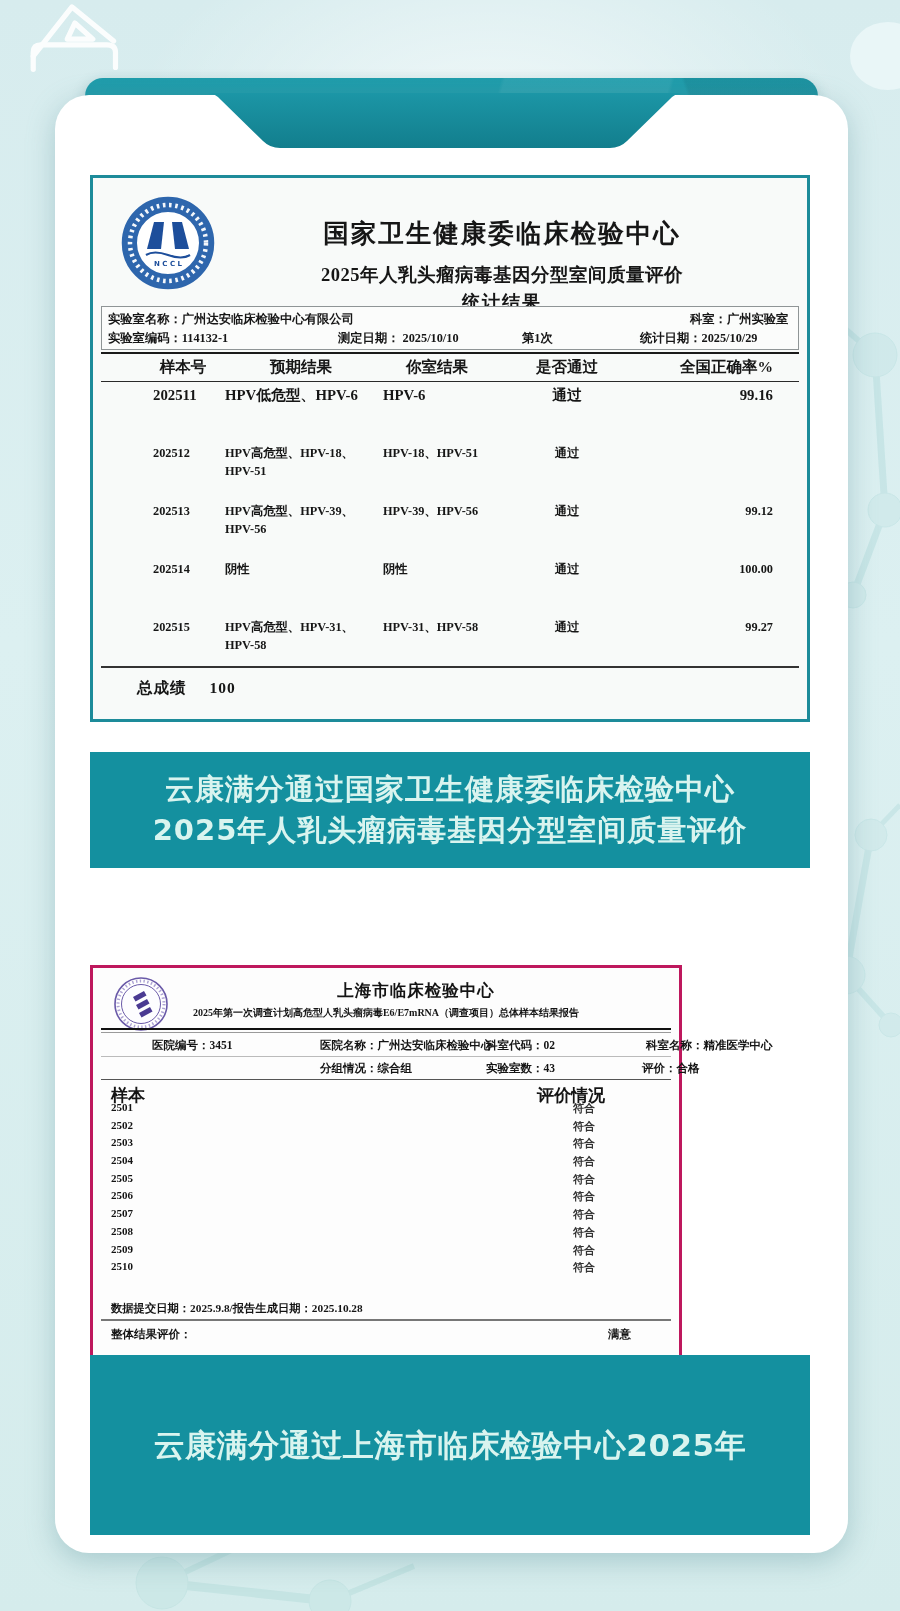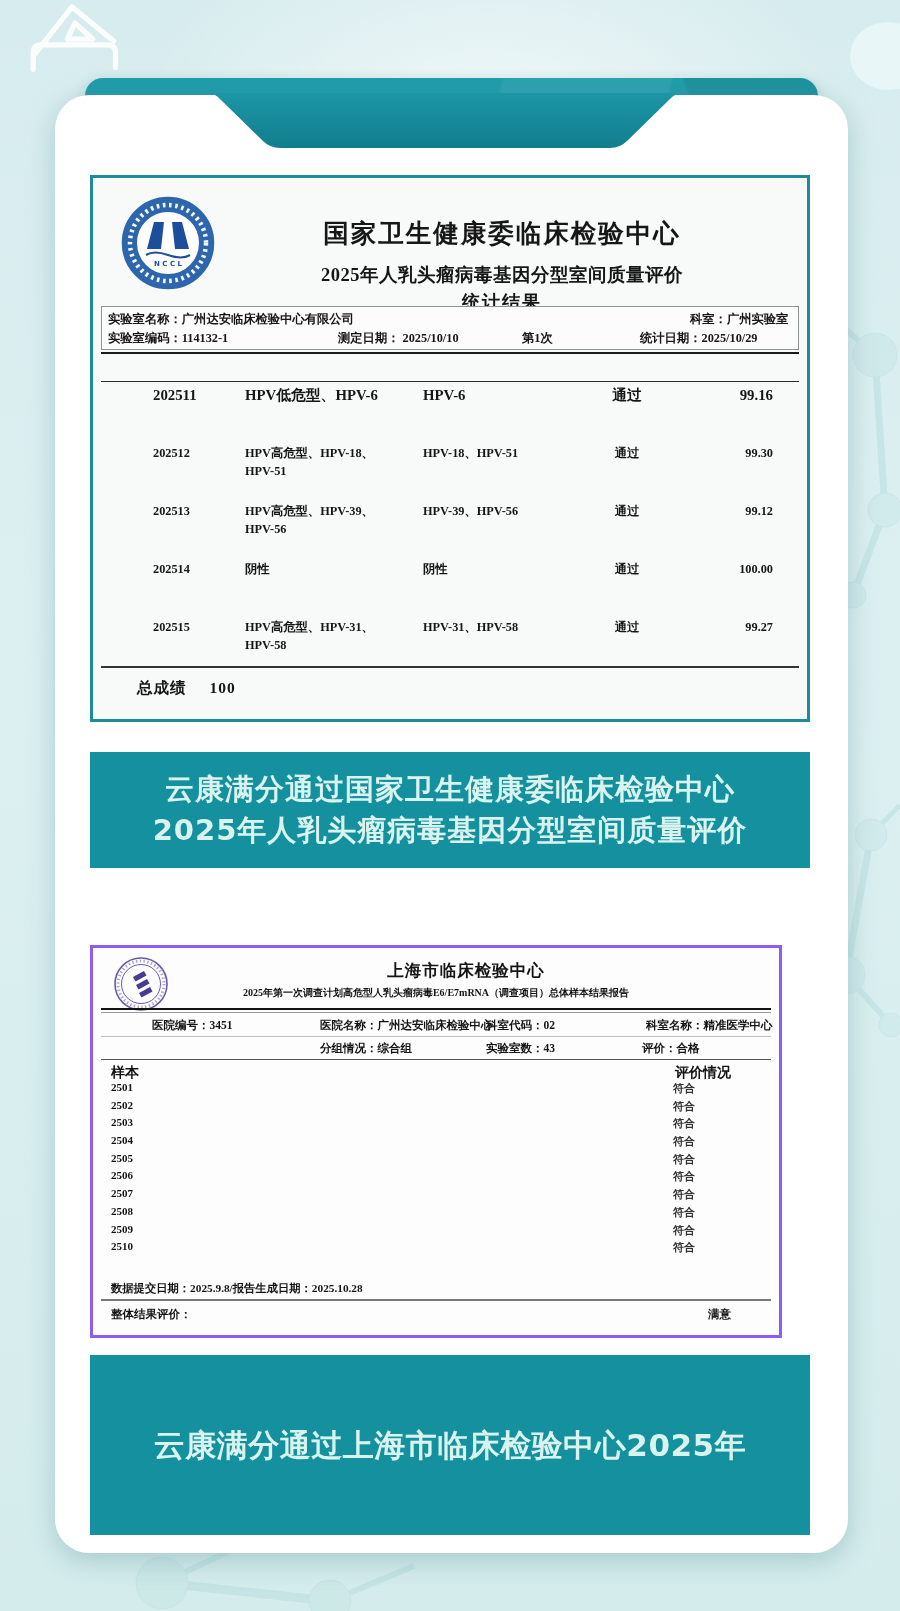--- a/index.html
+++ b/index.html
@@ -43,54 +43,54 @@
   .ci-labcode{left:6px;top:23px;} .ci-testdate{left:236px;top:23px;text-align:right;}
   .ci-round{left:420px;top:23px;} .ci-statdate{left:538px;top:23px;}
   .c1-heavyline{position:absolute;left:8px;right:8px;top:174px;border-top:2px solid #1a1a1a;}
   .c1-grid{display:grid;grid-template-columns:84px 152px 120px 140px 1fr;
     padding:0 26px 0 40px;}
   .c1-header{position:absolute;left:8px;right:8px;top:179px;font-size:15.5px;font-weight:700;}
   .c1-header .h1{text-align:center;} .c1-header .h2,.c1-header .h3,.c1-header .h4{text-align:center;}
   .c1-header .h5{text-align:right;}
   .c1-subline{position:absolute;left:8px;right:8px;top:203px;border-top:1.5px solid #2a2a2a;}
   .c1-rows{position:absolute;left:8px;right:8px;top:208px;}
-  .c1-row{height:58px;font-size:12.3px;font-weight:600;line-height:18px;gap:20px;}
+  .c1-row{height:58px;font-size:12.3px;font-weight:600;line-height:18px;}
   .c1-row:first-child{font-size:14.8px;font-weight:700;}
   .c1-row .id{padding-left:12px;}
   .c1-row .res{padding-left:6px;}
   .c1-row .pass{text-align:center;}
   .c1-row .rate{text-align:right;}
   .c1-bottomline{position:absolute;left:8px;right:8px;top:488px;border-top:2px solid #333;}
   .c1-total{position:absolute;left:44px;top:500px;font-size:15.5px;font-weight:700;letter-spacing:1px;}
   .c1-total .val{margin-left:18px;}
 
   
   .band{position:absolute;left:35px;width:720px;background:#14909f;
     display:flex;flex-direction:column;justify-content:center;align-items:center;
     font-family:"DejaVu Sans","Liberation Sans",sans-serif;font-weight:700;color:#d9f4ef;}
   .band1{top:657px;height:116px;font-size:29px;line-height:41px;letter-spacing:1px;}
   .band2{top:1260px;height:180px;font-size:31px;line-height:45px;letter-spacing:.5px;}
 
   
-  .cert2{position:absolute;left:35px;top:850px;width:692px;height:393px;box-sizing:border-box;
-    background:#fdfdfd;border:3px solid #8b5cf6;color:#141414;}
+  .cert2{position:absolute;left:35px;top:870px;width:592px;height:393px;box-sizing:border-box;
+    background:#fdfdfd;border:3px solid #be185d;color:#141414;}
   .c2-seal{position:absolute;left:20px;top:8px;}
   .c2-title{position:absolute;left:100px;right:40px;top:12px;text-align:center;
     font-size:16.5px;font-weight:700;letter-spacing:1px;}
   .c2-rtitle{position:absolute;left:26px;right:26px;top:38px;text-align:center;
     font-size:10px;font-weight:700;}
   .c2-dline-a{position:absolute;left:8px;right:8px;top:60px;border-top:2px solid #111;}
   .c2-dline-b{position:absolute;left:8px;right:8px;top:64px;border-top:1px solid #9a9a9a;}
   .c2-info span{position:absolute;font-size:11.5px;font-weight:700;white-space:nowrap;padding-left:41px;}
   .i1a{left:18px;top:70px;} .i1b{left:186px;top:70px;} .i1c{left:352px;top:70px;} .i1d{left:512px;top:70px;}
   .c2-midline{position:absolute;left:8px;right:8px;top:88px;border-top:1px solid #bbb;}
   .i2a{left:186px;top:93px;} .i2b{left:352px;top:93px;} .i2c{left:508px;top:93px;}
   .c2-subline{position:absolute;left:8px;right:8px;top:111px;border-top:1.5px solid #555;}
   .c2-header{position:absolute;left:0;right:0;top:116px;display:flex;justify-content:space-between;
-    padding:0 48px 0 18px;font-size:14px;font-weight:700;}
+    padding:0 74px 0 18px;font-size:17px;font-weight:700;}
   .c2-rows{position:absolute;left:0;right:0;top:133px;}
   .c2-row{height:17.7px;display:flex;justify-content:space-between;
     padding:0 76px 0 18px;font-size:11px;font-weight:700;}
   .c2-row .res{padding-right:8px;color:#333;}
   .c2-dates{position:absolute;left:18px;top:333px;font-size:11.3px;font-weight:700;}
   .c2-thickline{position:absolute;left:8px;right:8px;top:351px;border-top:2px solid #777;}
   .c2-overall{position:absolute;left:0;right:0;top:359px;display:flex;justify-content:space-between;
     padding:0 48px 0 18px;font-size:11.5px;font-weight:700;}
 </style>
 </head>
@@ -175,37 +175,43 @@
       <div class="c1-infobox">
         <span class="ci-labname">实验室名称：广州达安临床检验中心有限公司</span>
         <span class="ci-dept">科室：广州实验室</span>
         <span class="ci-labcode">实验室编码：114132-1</span>
         <span class="ci-testdate">测定日期： 2025/10/10</span>
         <span class="ci-round">第1次</span>
         <span class="ci-statdate">统计日期：2025/10/29</span>
       </div>
 
       <div class="c1-heavyline"></div>
+      <div class="c1-header c1-grid">
+        <span class="h1">样本号</span>
+        <span class="h2">预期结果</span>
+        <span class="h3">你室结果</span>
+        <span class="h4">是否通过</span>
+        <span class="h5">全国正确率%</span>
+      </div>
       <div class="c1-subline"></div>
 
       <div class="c1-rows">
   <div class="c1-row c1-grid">
     <span class="cell id">202511</span>
     <span class="cell exp">HPV低危型、HPV-6</span>
     <span class="cell res">HPV-6</span>
     <span class="cell pass">通过</span>
     <span class="cell rate">99.16</span>
   </div>
 
   <div class="c1-row c1-grid">
     <span class="cell id">202512</span>
     <span class="cell exp">HPV高危型、HPV-18、HPV-51</span>
     <span class="cell res">HPV-18、HPV-51</span>
     <span class="cell pass">通过</span>
-    <span class="cell rate">99.30</span>
   </div>
 
   <div class="c1-row c1-grid">
     <span class="cell id">202513</span>
     <span class="cell exp">HPV高危型、HPV-39、HPV-56</span>
     <span class="cell res">HPV-39、HPV-56</span>
     <span class="cell pass">通过</span>
     <span class="cell rate">99.12</span>
   </div>
 

